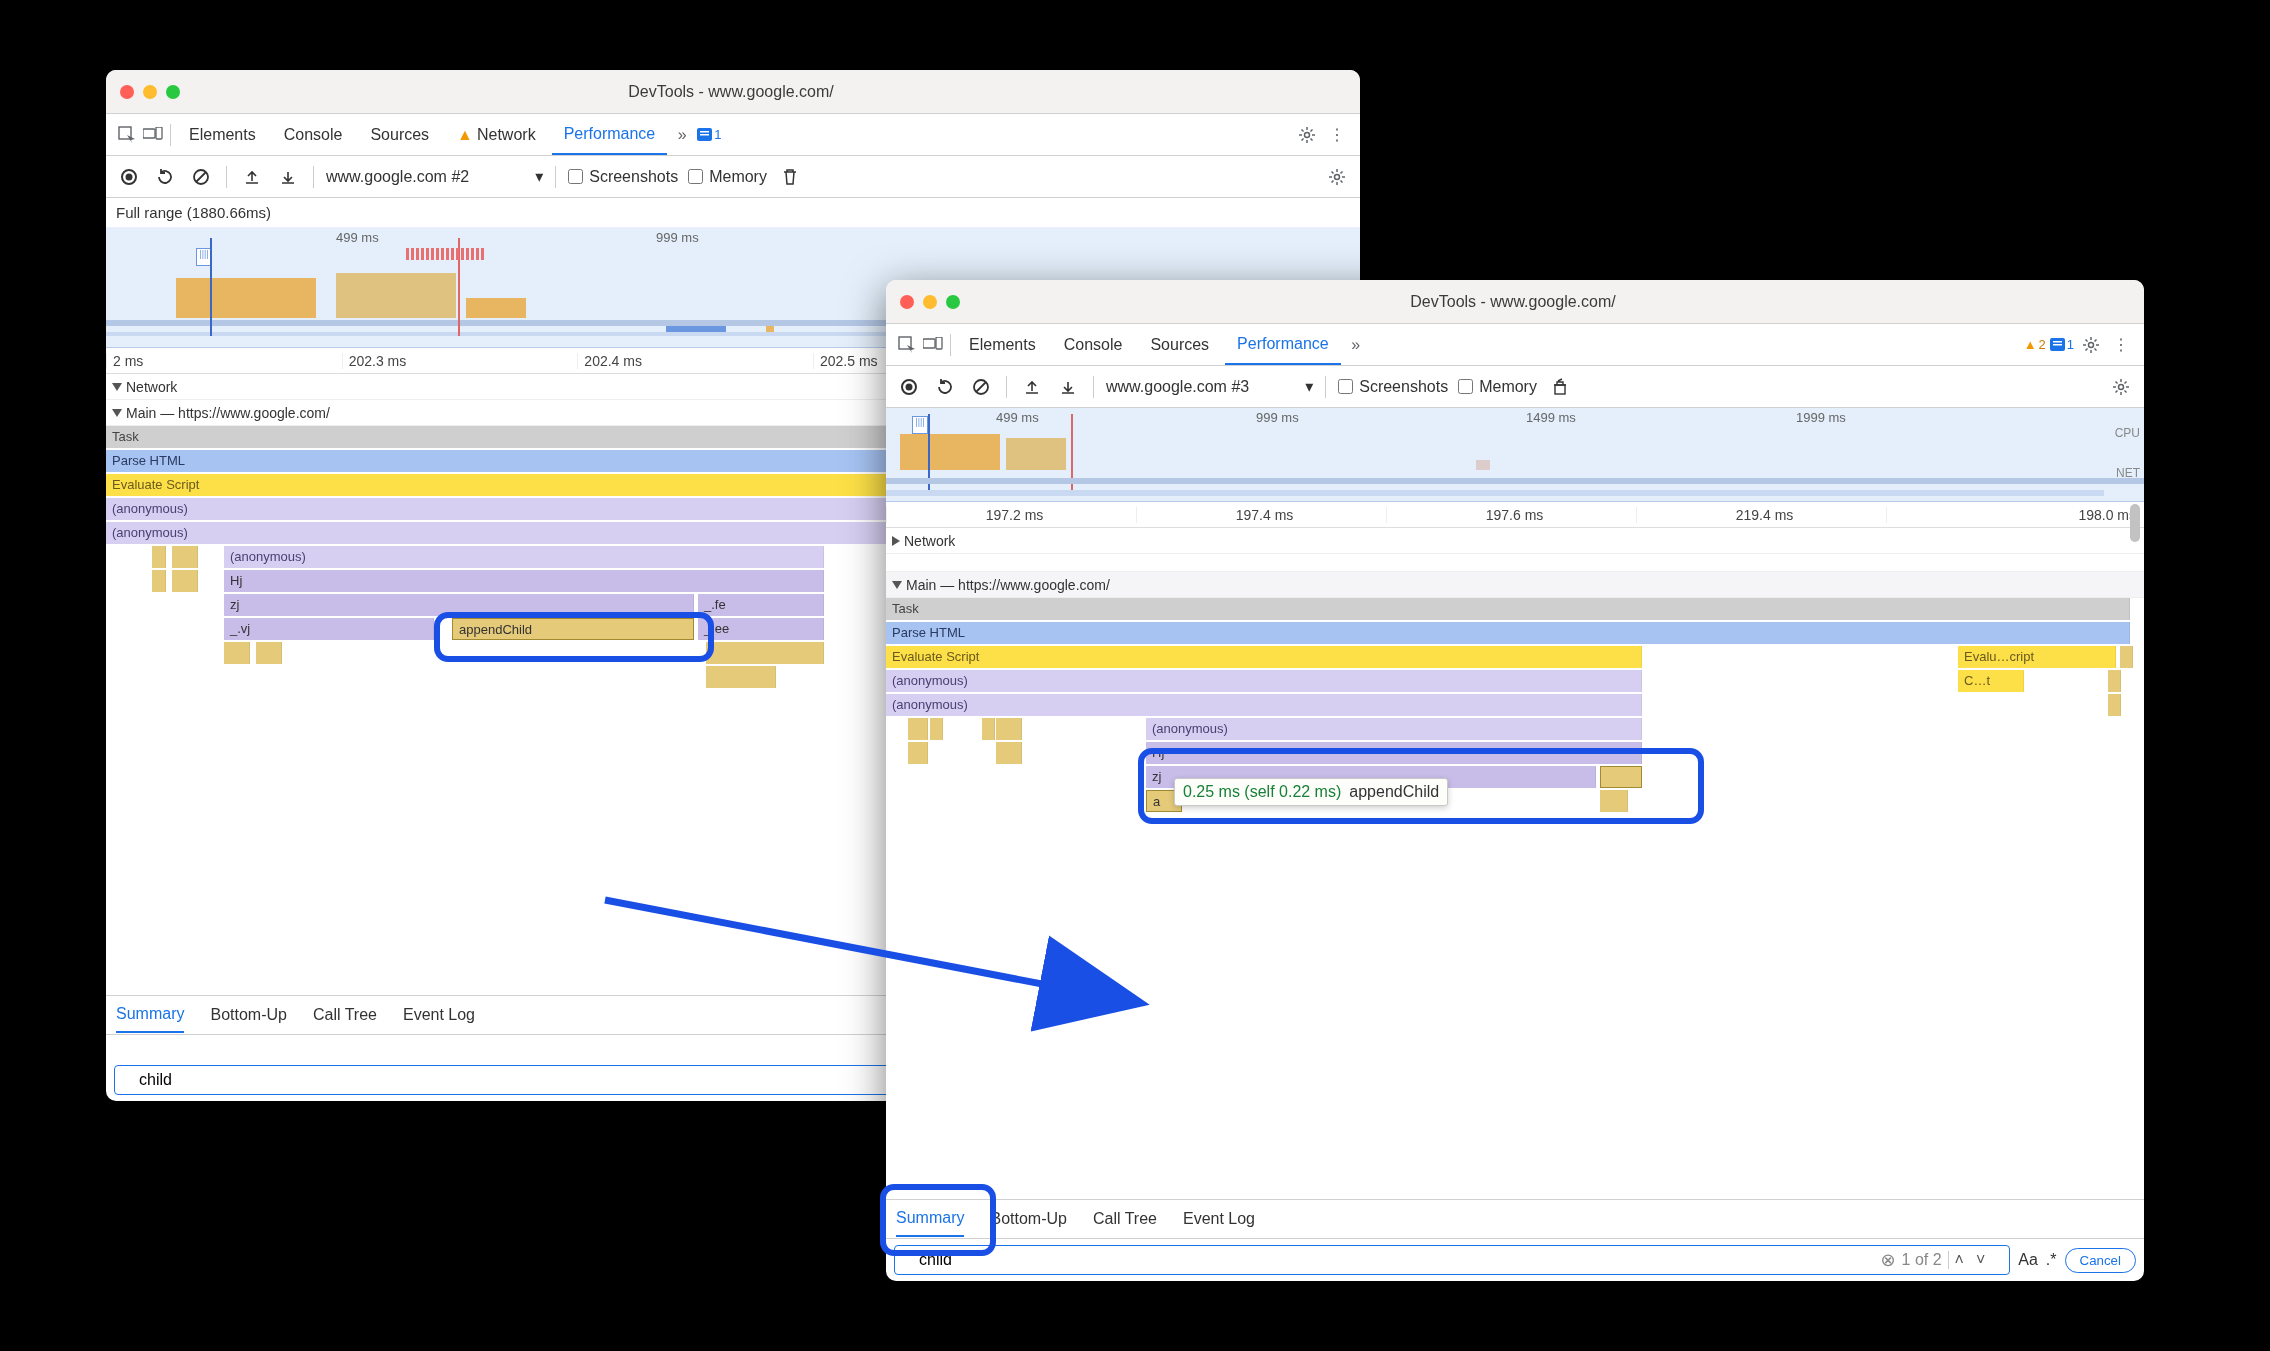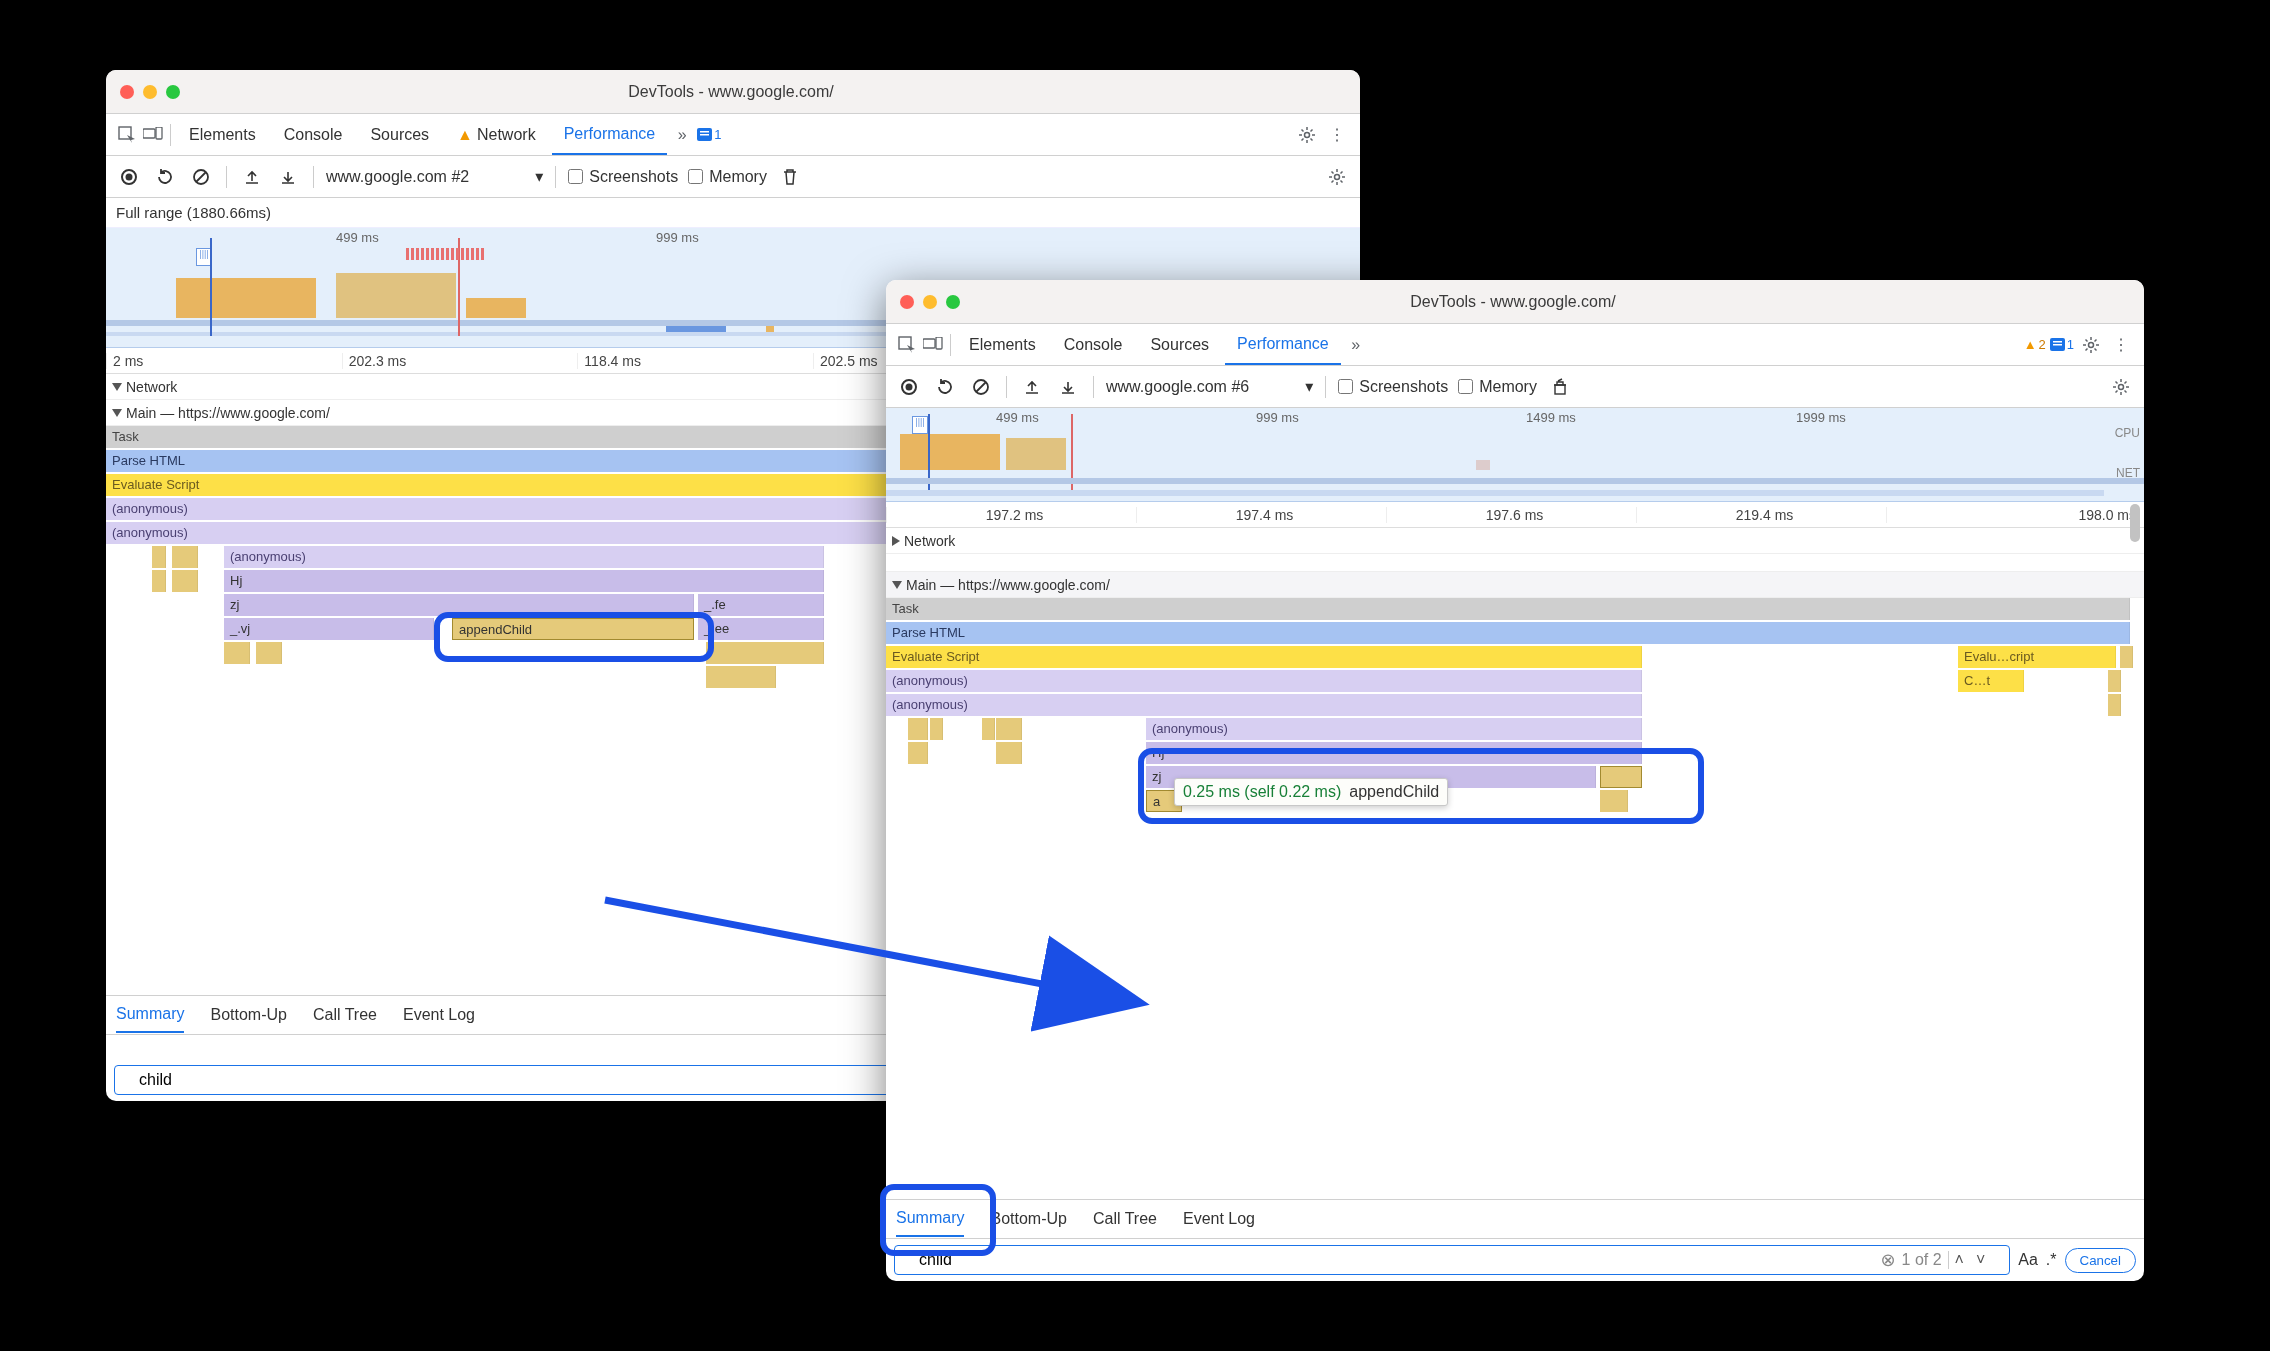--- a/index.html
+++ b/index.html
@@ -254,21 +254,21 @@
     <div style="position:absolute;left:104px;top:10px;width:2px;height:98px;background:#3a67c9;"></div>
     <div style="position:absolute;left:352px;top:10px;width:2px;height:98px;background:#d66;"></div>
     <div style="position:absolute;left:300px;top:20px;width:80px;height:12px;background:repeating-linear-gradient(90deg,#e87070 0 3px,transparent 3px 5px);"></div>
     <div style="position:absolute;left:560px;top:98px;width:60px;height:6px;background:#6a97e0;"></div>
     <div style="position:absolute;left:660px;top:98px;width:8px;height:6px;background:#e8b560;"></div>
   </div>
 
   <div class="ruler">
     <span>2 ms</span>
     <span>202.3 ms</span>
-    <span>118.4 ms</span>
+    <span>202.4 ms</span>
     <span>202.5 ms</span>
     <span>202.6 ms</span>
     <span style="flex:0.3">202.7</span>
   </div>
 
   <div class="section">
       <span class="tri open"></span>
       <span>Network</span>
     </div>
   <div class="section">
@@ -418,21 +418,21 @@
           <path d="M8 12V3M4 7l4-4 4 4M2 14h12" fill="none" stroke="#333" stroke-width="1.6"></path>
         </svg>
       </div>
     <div class="iconbtn">
         <svg width="16" height="16" viewBox="0 0 16 16">
           <path d="M8 3v9M4 8l4 4 4-4M2 14h12" fill="none" stroke="#333" stroke-width="1.6"></path>
         </svg>
       </div>
     <div class="divider"></div>
     <div class="select">
-      <span>www.google.com #6</span>
+      <span>www.google.com #3</span>
       <span style="width:40px"></span>
       <span>▾</span>
     </div>
     <div class="divider"></div>
     <label class="check">
         <input type="checkbox" style="">
         <span>Screenshots</span>
       </label>
     <label class="check">
         <input type="checkbox" style="">

